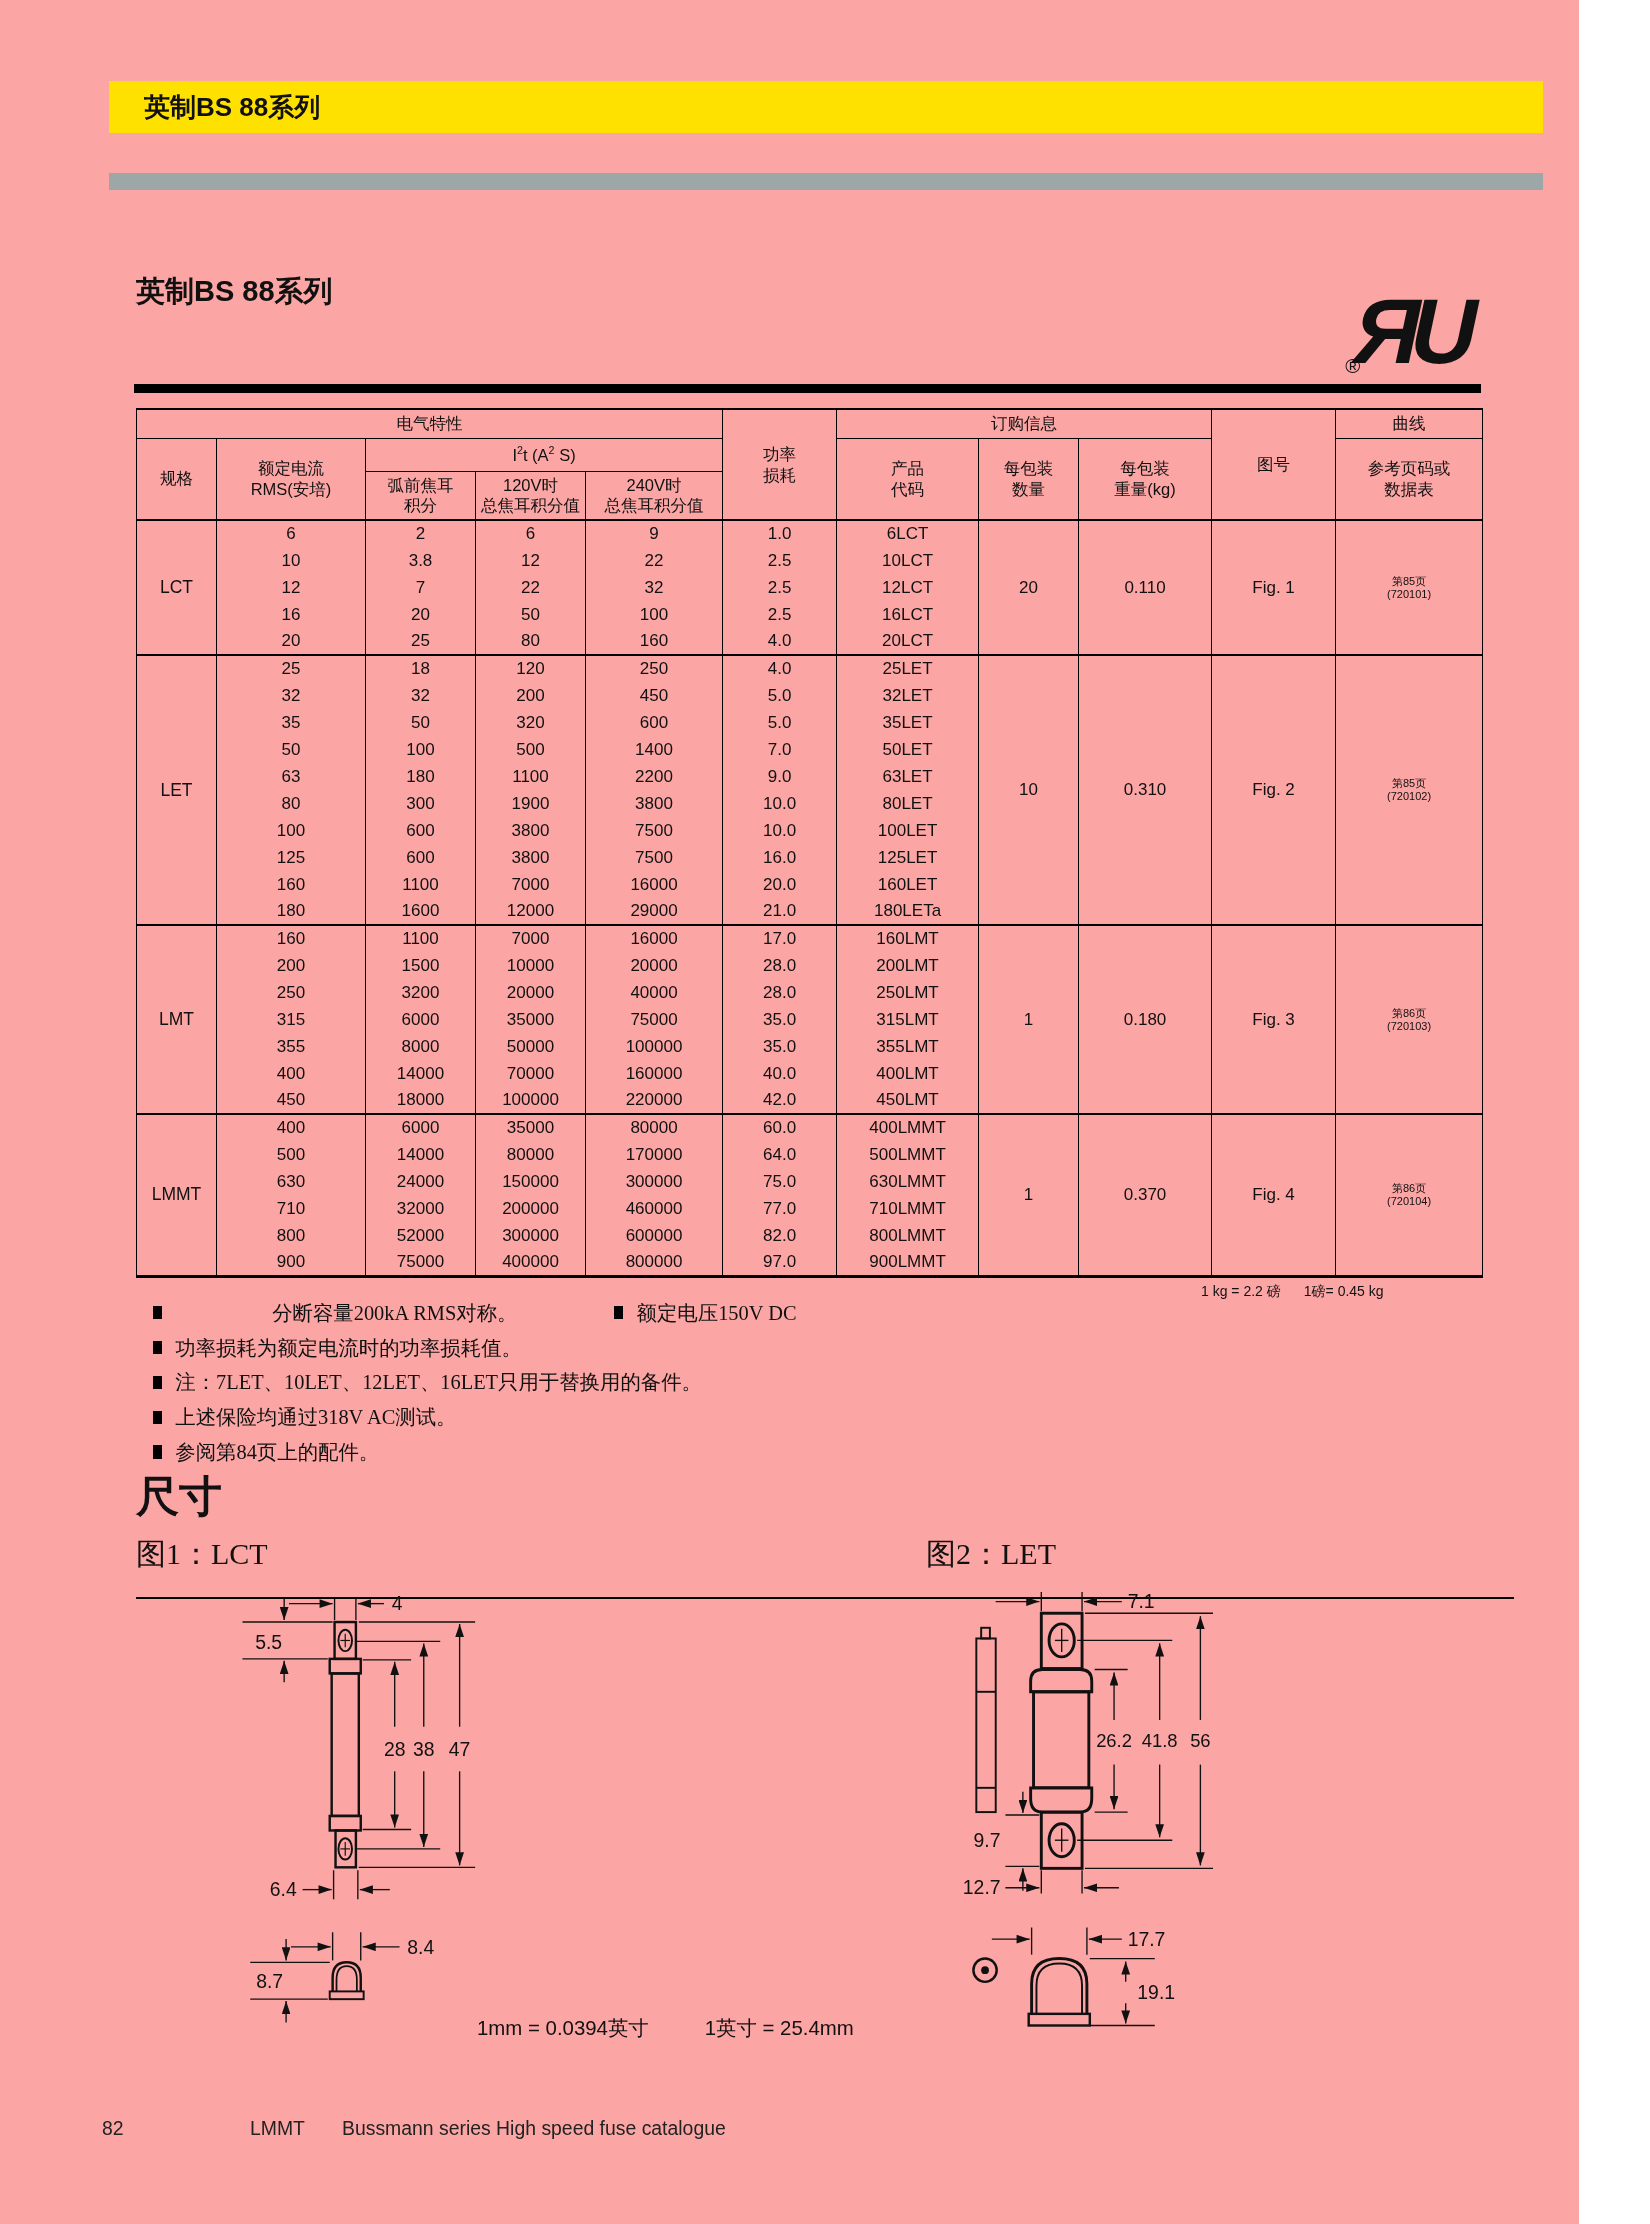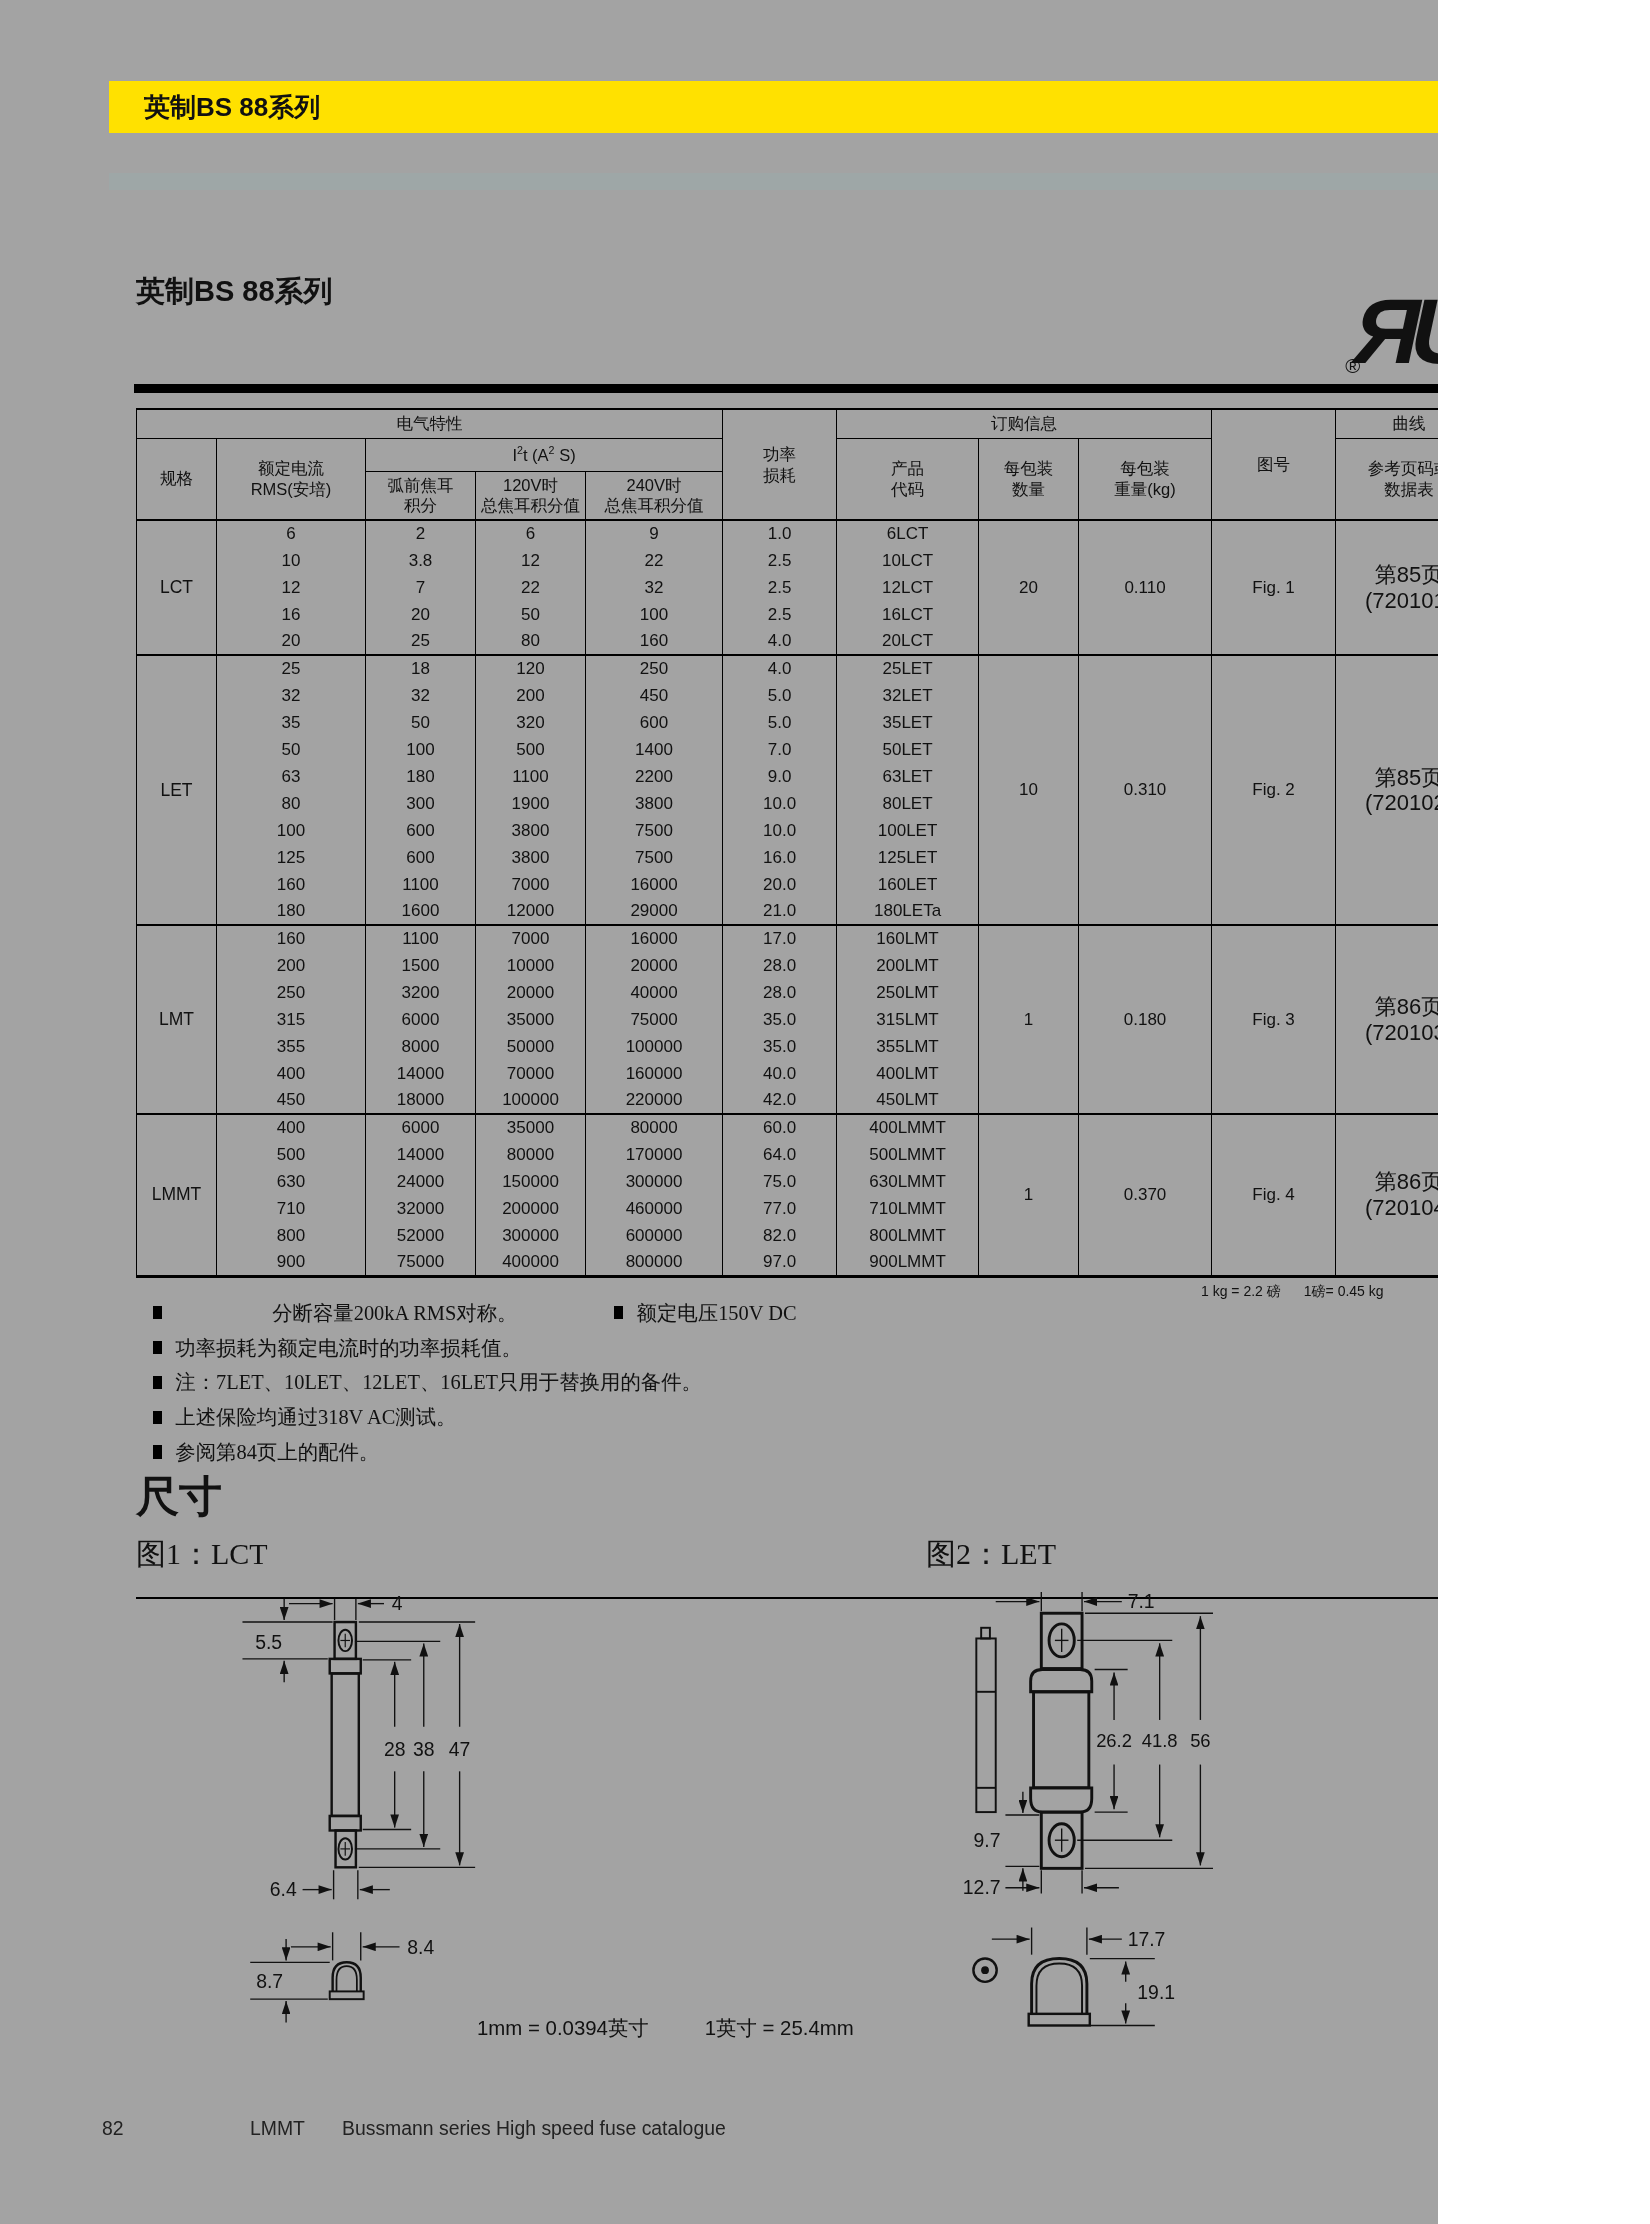--- a/index.html
+++ b/index.html
@@ -1,17 +1,17 @@
 <!DOCTYPE html>
 <html><head>
 <meta charset="utf-8">
 <style>
   * { margin:0; padding:0; box-sizing:border-box; }
   html,body { background:#ffffff; }
-  .page { position:relative; width:1438px; height:2224px; background:#a3a3a3;
+  .page { position:relative; width:1579px; height:2224px; background:#fca5a5;
           font-family:"Liberation Sans", sans-serif; color:#111; overflow:hidden; }
 
   
   .banner { position:absolute; left:109px; top:81px; width:1434px; height:52px;
             background:#ffe100; display:flex; align-items:center; padding-left:35px;
             font-size:26px; font-weight:bold; color:#111; }
   .graybar { position:absolute; left:109px; top:173px; width:1434px; height:16.5px; background:#9ea7a7; }
 
   
   .series-title { position:absolute; left:136px; top:272px; font-size:29px; font-weight:bold; }
@@ -34,21 +34,21 @@
   tr.grp th { height:29px; border-top:2.4px solid #000; border-bottom:1.9px solid #000; }
   tr.grp th.tall { border-bottom:none; }
   tr.sub th { height:33px; }
   tr.sub2 th { height:49px; font-size:15.5px; }
   th.i2t { border-bottom:1.9px solid #000; font-size:17.5px; }
   th.i2t sup, .main-title sup { font-size:10.7px; }
   table.spec thead { border-bottom:2.9px solid #000; }
   table.spec tbody { border-top:2.4px solid #000; }
   table.spec tbody td { height:27px; font-size:17px; }
   table.spec td.spec { font-size:17.5px; }
-  table.spec td.ref { font-size:22px; line-height:1.15; }
+  table.spec td.ref { font-size:11px; line-height:1.15; }
 
   
   .kg-note { position:absolute; left:1201px; top:1283px; width:272px; display:flex; gap:23px;
              font-size:14px; white-space:nowrap; }
   .notes { position:absolute; left:153px; top:1302px; font-family:"Liberation Serif", serif; font-size:20.4px; }
   .note-row { display:flex; align-items:center; height:21.3px; margin-bottom:13.6px; }
   .bullet { width:8.7px; height:13.6px; background:#000; margin-right:13.6px; flex:none; }
   .w1 { width:439px;text-align:center; }
 
   

